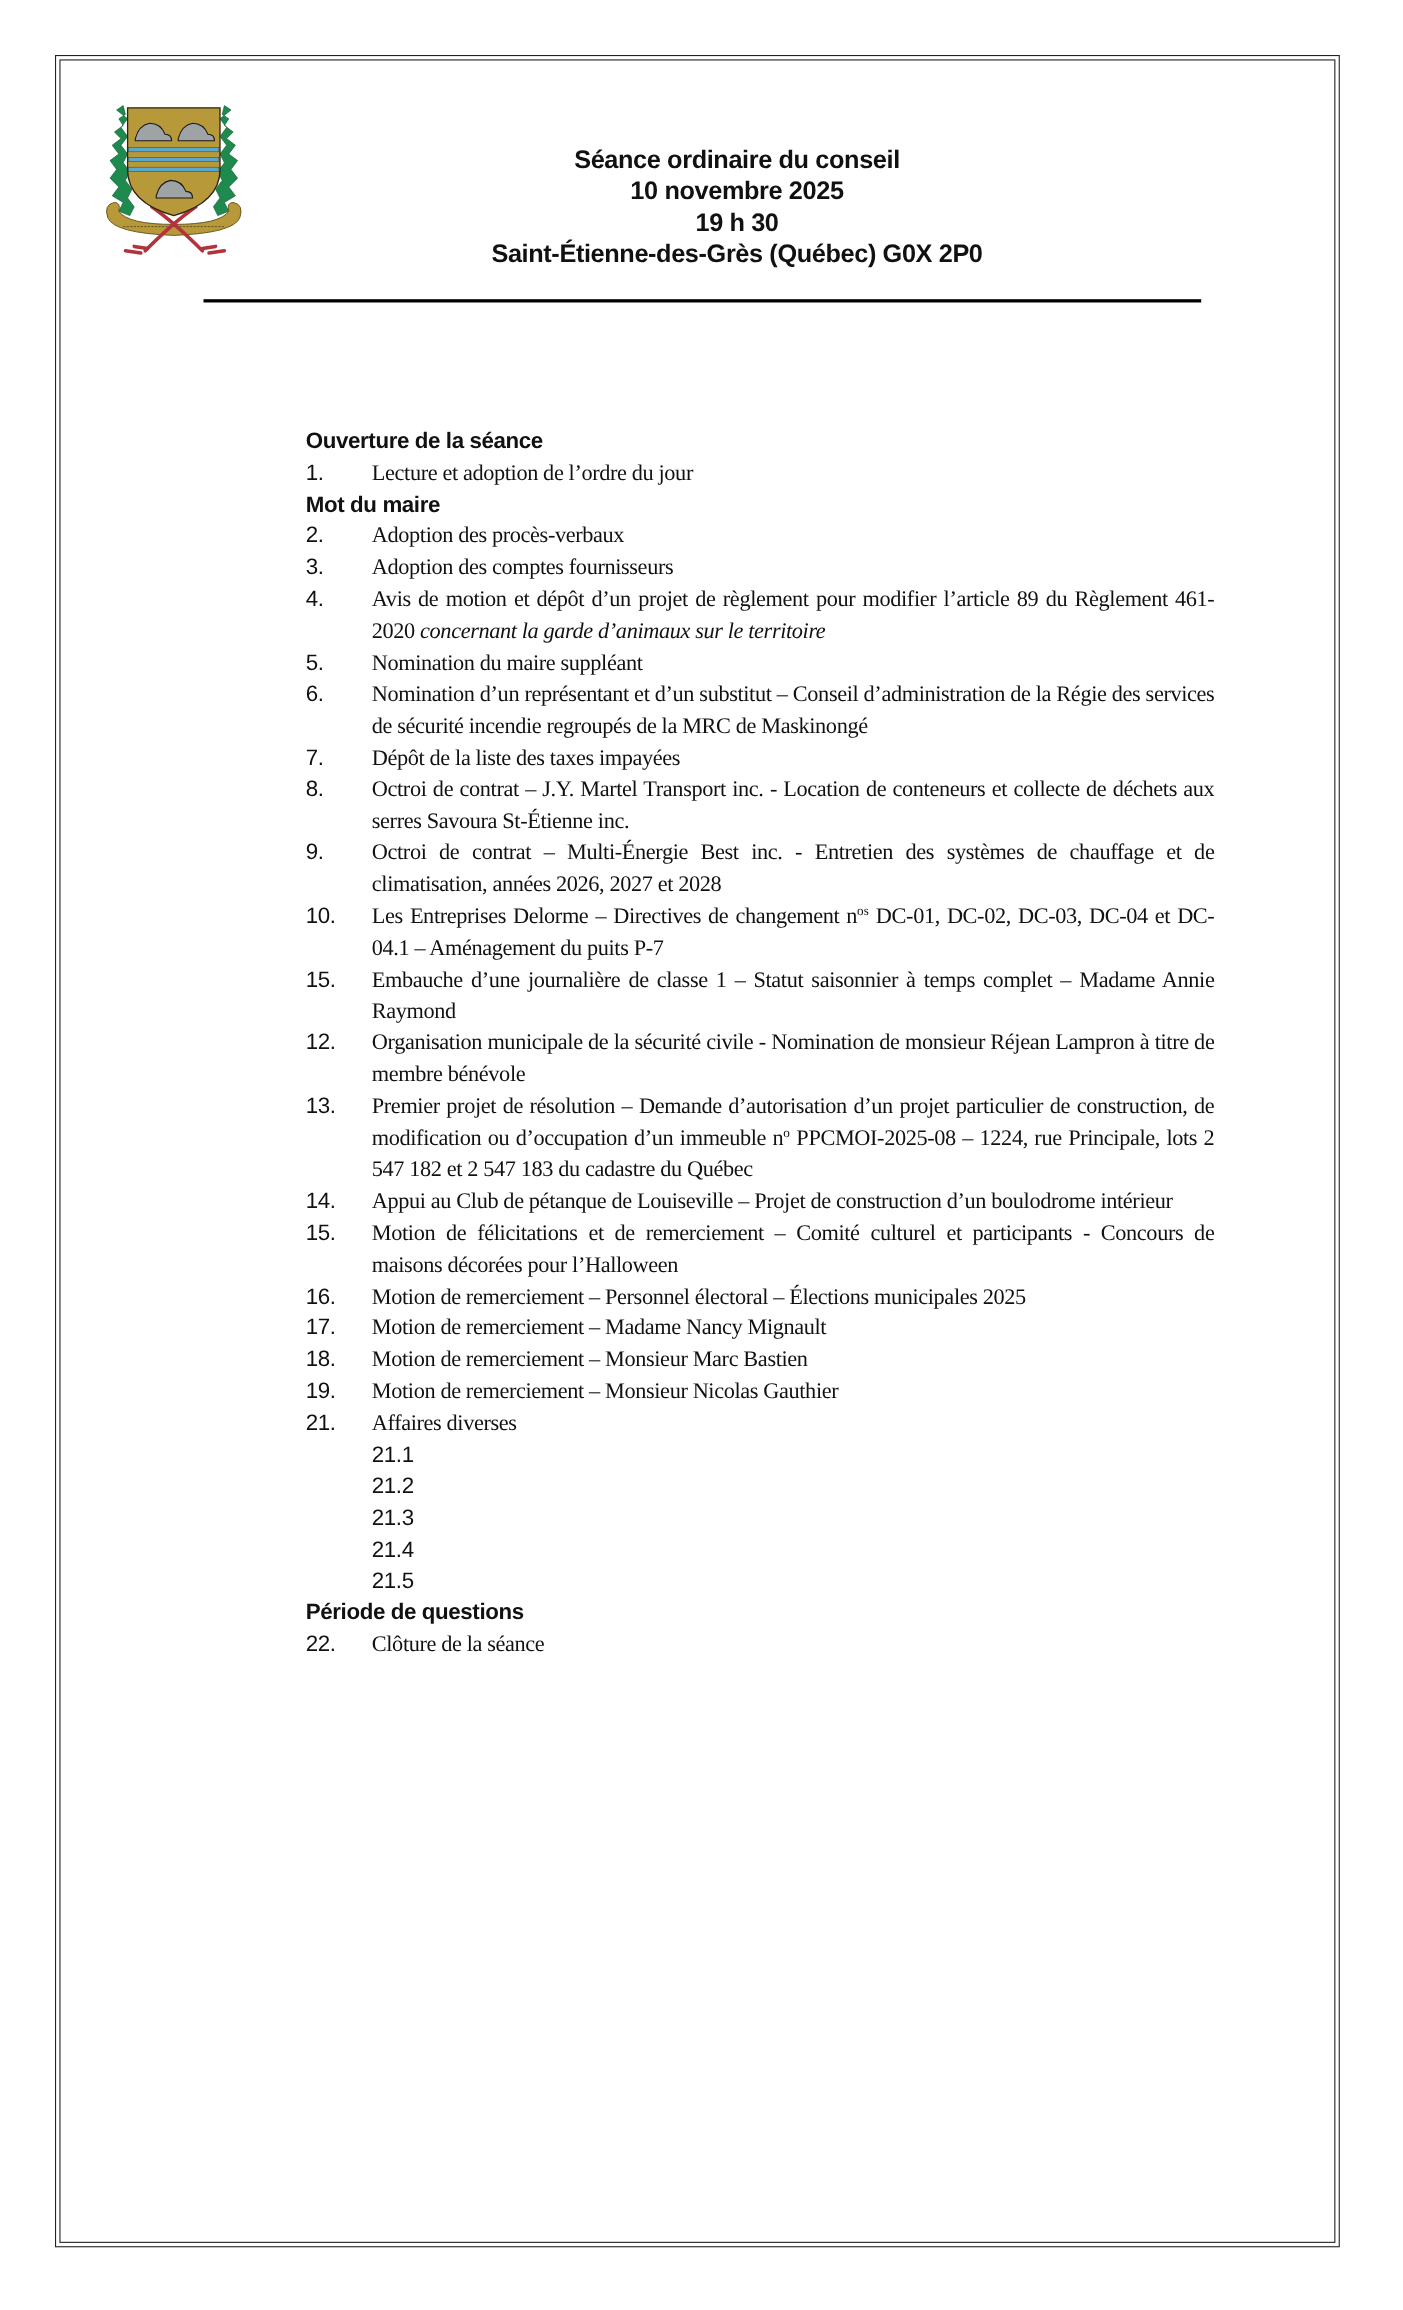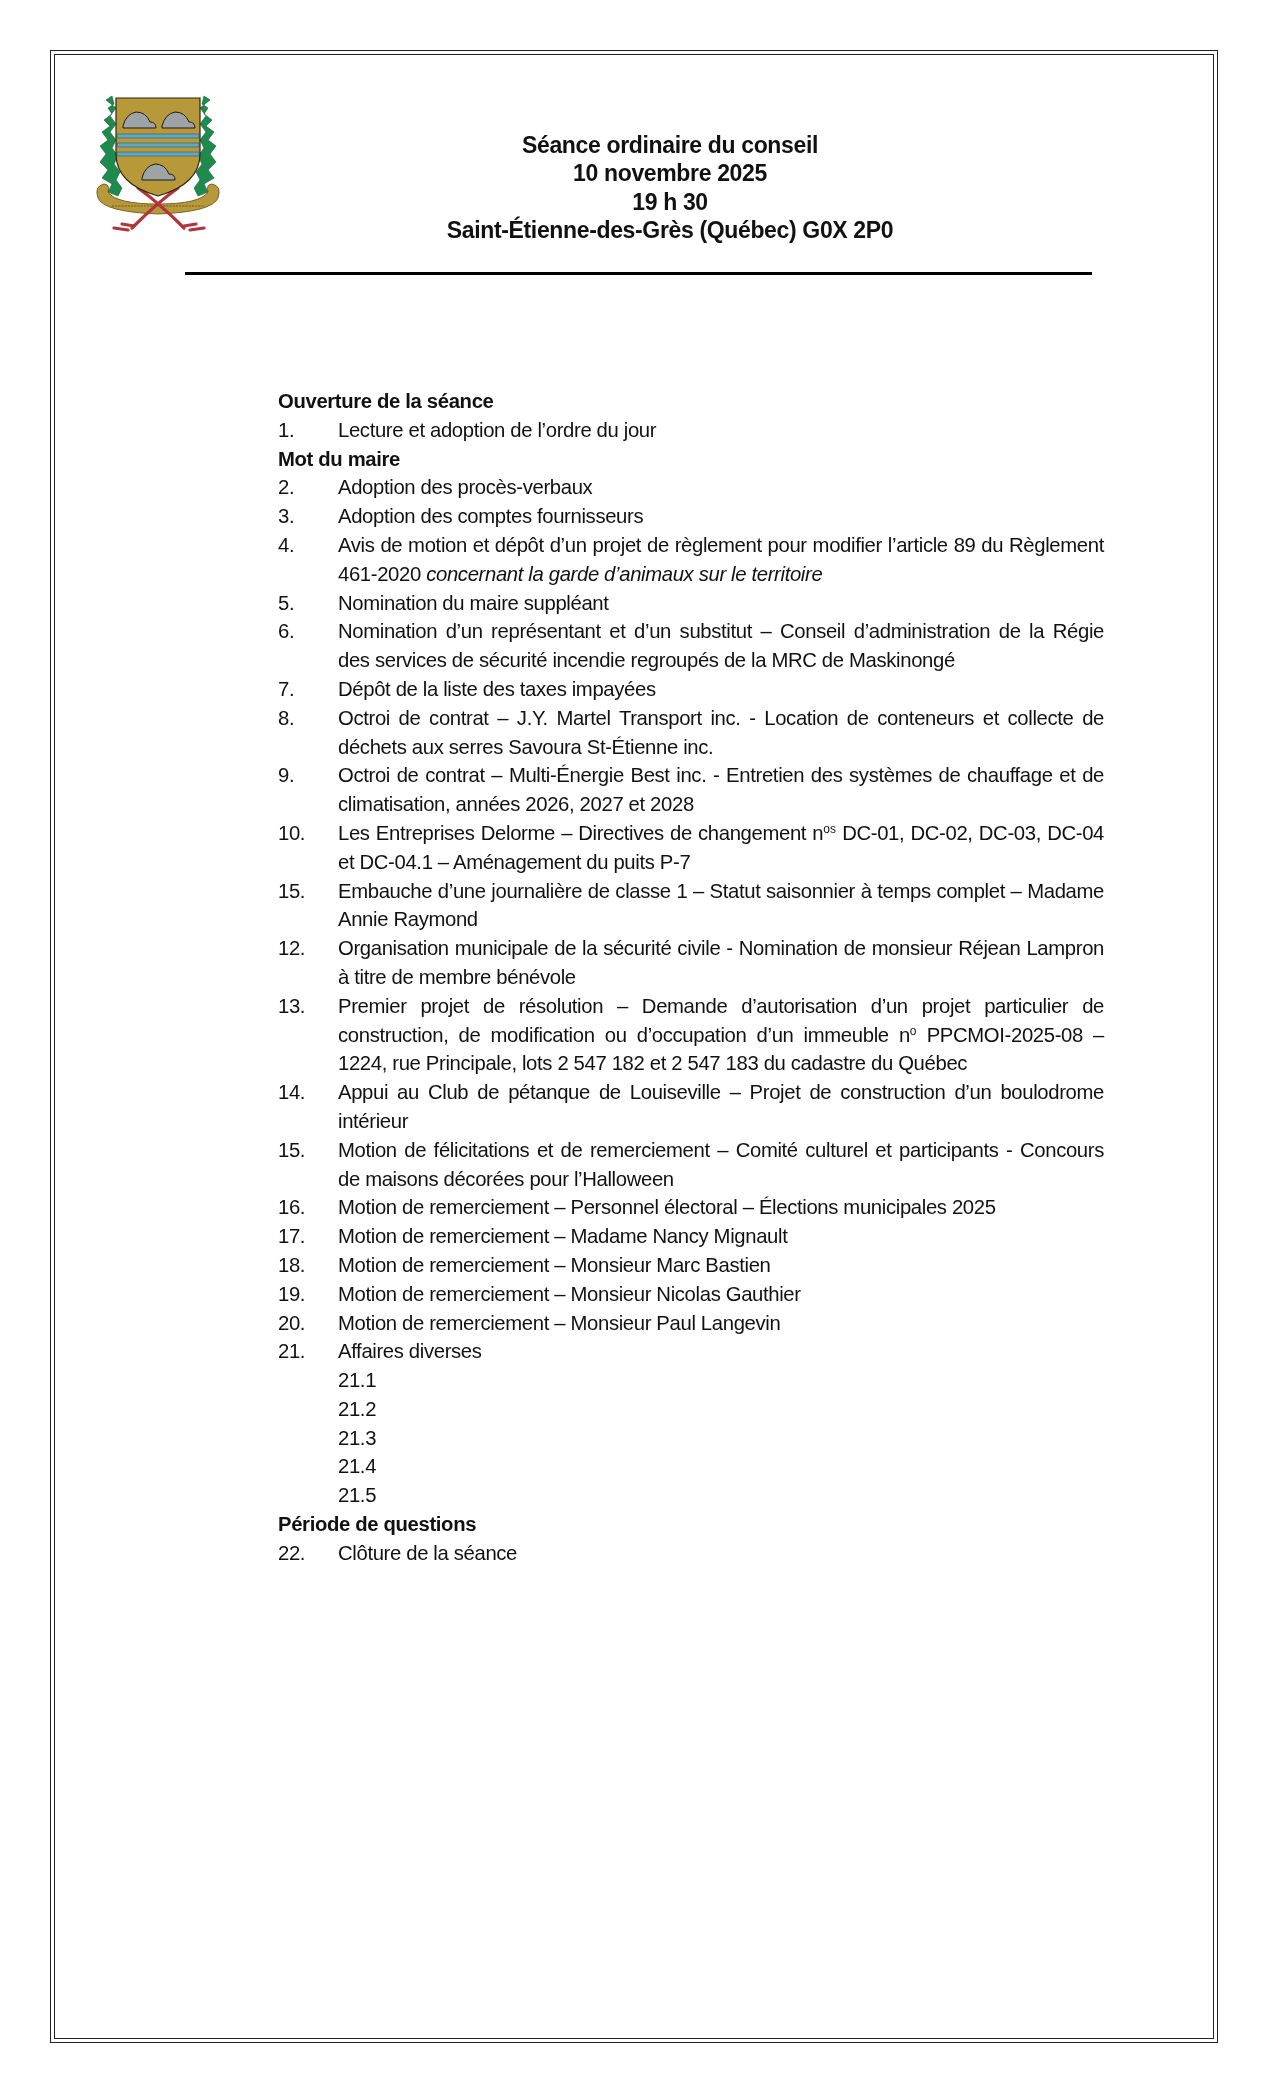--- a/index.html
+++ b/index.html
@@ -25,21 +25,21 @@
   .header-rule {
     position: absolute; left: 185px; top: 272px; width: 907px; height: 3px; background: #000;
   }
   .agenda {
     position: absolute; left: 278px; top: 387px; width: 826px;
     font-size: 20.3px; line-height: 28.8px; letter-spacing: -0.35px;
   }
   .section-heading { font-weight: bold; white-space: nowrap; }
   .item { display: flex; }
   .item-num { width: 60px; flex: 0 0 60px; white-space: nowrap; }
-  .item-text { flex: 1; text-align: justify; text-align-last: left; }
+  .item-text { flex: 1; text-align: justify; text-align-last: left; font-family: Liberation Serif, serif; }
   .sub-item { padding-left: 60px; white-space: nowrap; }
   .it { font-style: italic; }
   sup { font-size: 12px; line-height: 0; vertical-align: 7px; letter-spacing: 0; }
 </style>
 </head>
 <body>
 
 <div class="page-frame"></div>
 <div class="page-frame-inner"></div>
 
@@ -162,24 +162,20 @@
   </div>
   <div class="item">
     <span class="item-num">18.</span>
     <span class="item-text">Motion de remerciement – Monsieur Marc Bastien</span>
   </div>
   <div class="item">
     <span class="item-num">19.</span>
     <span class="item-text">Motion de remerciement – Monsieur Nicolas Gauthier</span>
   </div>
   <div class="item">
-    <span class="item-num">20.</span>
-    <span class="item-text">Motion de remerciement – Monsieur Paul Langevin</span>
-  </div>
-  <div class="item">
     <span class="item-num">21.</span>
     <span class="item-text">Affaires diverses</span>
   </div>
 
   <div class="sub-item">21.1</div>
   <div class="sub-item">21.2</div>
   <div class="sub-item">21.3</div>
   <div class="sub-item">21.4</div>
   <div class="sub-item">21.5</div>
 

